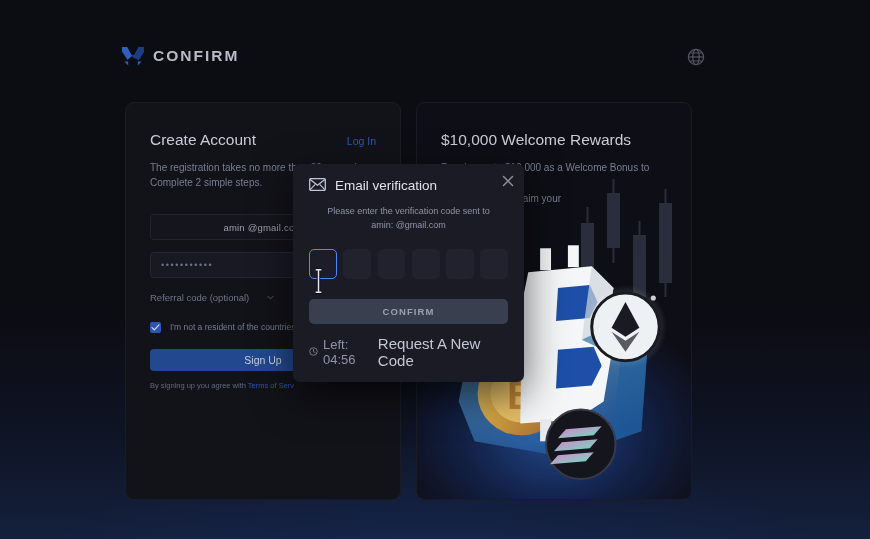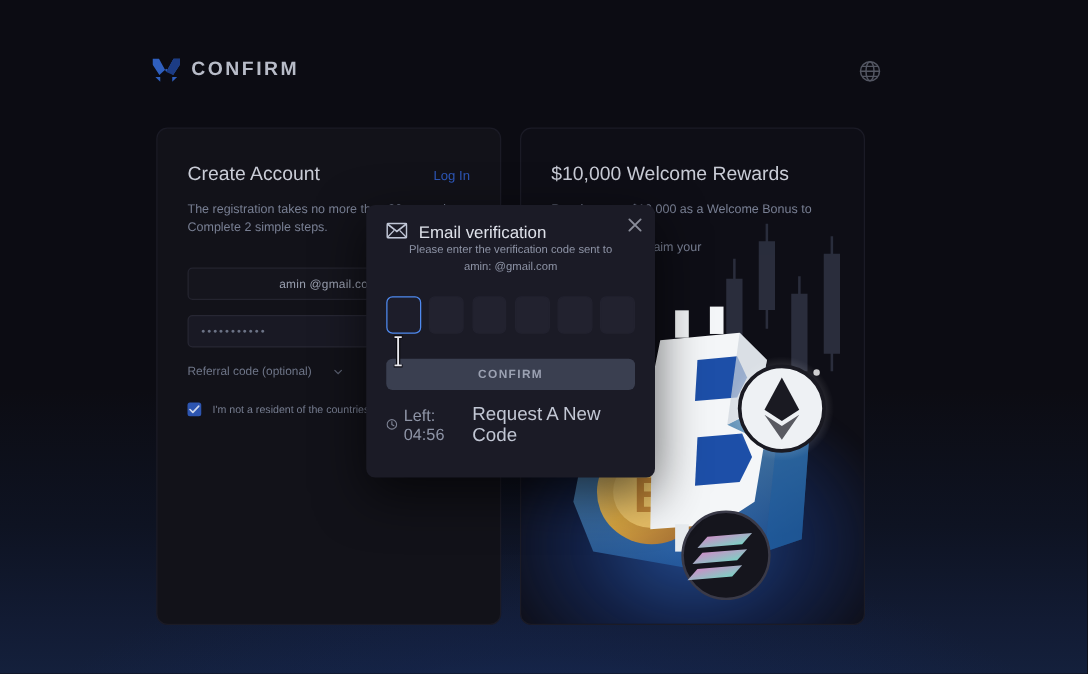--- a/index.html
+++ b/index.html
@@ -274,20 +274,21 @@
     align-items: flex-start;
     gap: 9px;
   }
   .mail-icon { width: 17px; height: 13px; flex: 0 0 auto; }
   .modal-title {
     font-size: 13.5px;
     color: #dfe2ea;
     font-weight: normal;
   }
   .modal-desc {
+    margin-top: 12px;
     font-size: 9px;
     line-height: 1.55;
     color: #8e94a6;
     text-align: center;
     padding: 0 5px;
   }
   .modal-desc .line2 { display: block; }
 
   .code-row {
     margin-top: 16px;
@@ -409,21 +410,25 @@
 
       <div class="tos-row">
         <div class="checkbox">
           <svg viewBox="0 0 9 9">
             <path d="M1 4.6 L3.3 6.9 L8 1.9" fill="none" stroke="#cfd8ec" stroke-width="1.3" stroke-linecap="round" stroke-linejoin="round"></path>
           </svg>
         </div>
         <span class="tos-text">I'm not a resident of the countries wi...  service.</span>
       </div>
 
-
+      <button class="signup-btn">Sign Up</button>
+
+      <div class="agree">
+        <span>By signing up you agree with </span><a>Terms of Serv</a>
+      </div>
     </div>
 
     <div class="card card-promo">
 
       <div class="promo-art">
         <div class="art-glow"></div>
 
         <svg class="art-candles" viewBox="0 0 120 190">
           <g fill="#6b7794">
             <rect x="14" y="60" width="13" height="70"></rect>

